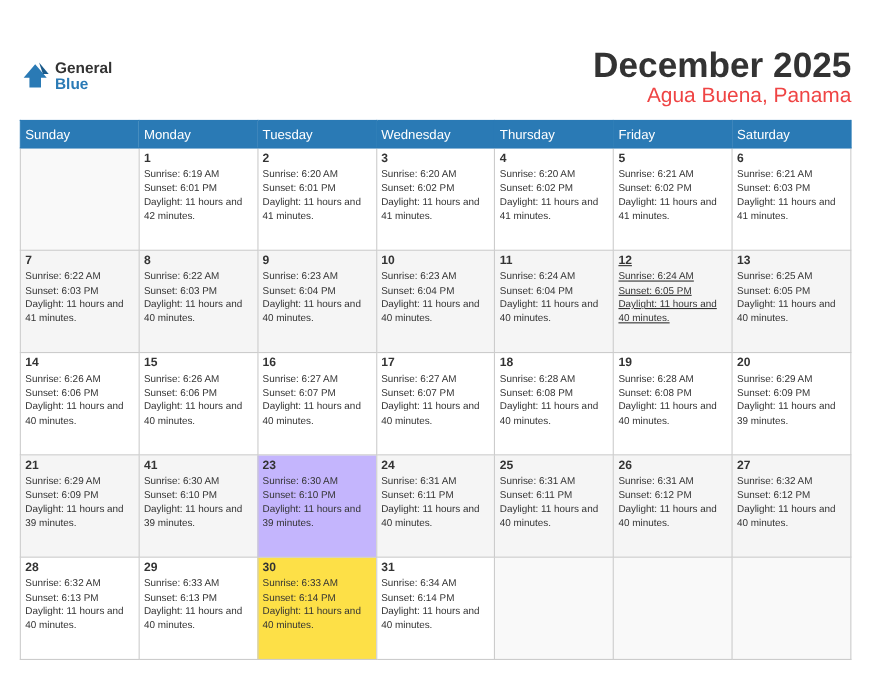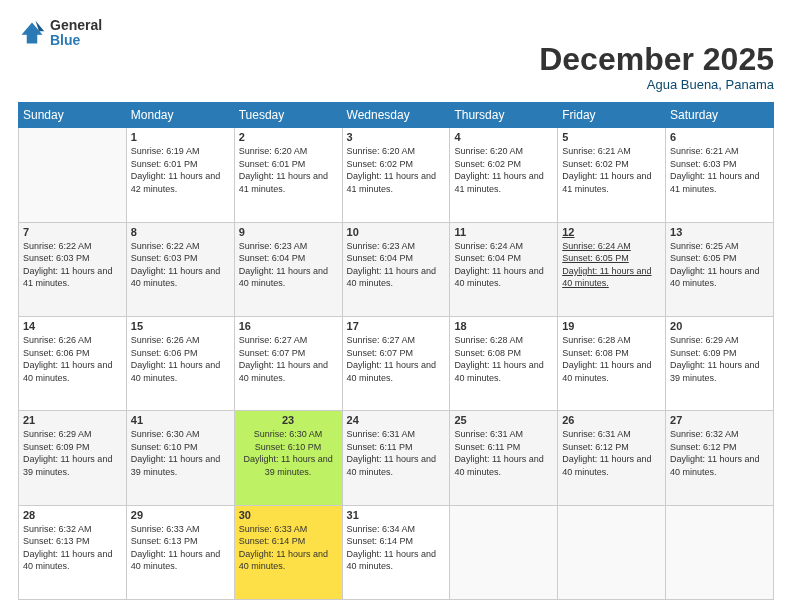--- a/index.html
+++ b/index.html
@@ -20,20 +20,21 @@
     .header {
       display: flex;
       justify-content: space-between;
       align-items: flex-start;
       margin-bottom: 10px;
     }
     .logo {
       display: flex;
       align-items: center;
       gap: 4px;
+      margin-top: 36px;
     }
     .logo-text {
       display: flex;
       flex-direction: column;
       line-height: 1.1;
     }
     .logo-general {
       font-size: 14px;
       font-weight: bold;
       color: #333;
@@ -51,22 +52,22 @@
       text-align: right;
     }
     .month-title {
       font-size: 32px;
       font-weight: bold;
       color: #333;
       line-height: 1.1;
       margin-top: 24px;
     }
     .subtitle {
-      font-size: 13px;
-      color: #0c4a6e;
+      font-size: 19px;
+      color: #ef4444;
     }
     .calendar {
       flex: 1;
       border: 1px solid #ccc;
       border-collapse: collapse;
       width: 100%;
       table-layout: fixed;
     }
     .calendar th {
       background: #2a7ab5;
@@ -224,21 +225,21 @@
         </tr>
         <tr style="background: rgb(245, 245, 245);">
           <td style="background: rgb(245, 245, 245);">
             <span class="day-num">21</span>
             <div class="day-info">Sunrise: 6:29 AM<br>Sunset: 6:09 PM<br>Daylight: 11 hours and 39 minutes.</div>
           </td>
           <td style="background: rgb(245, 245, 245);">
             <span class="day-num">41</span>
             <div class="day-info">Sunrise: 6:30 AM<br>Sunset: 6:10 PM<br>Daylight: 11 hours and 39 minutes.</div>
           </td>
-          <td style="background: #bef264; text-align: center;">
+          <td style="background: #c4b5fd;">
             <span class="day-num">23</span>
             <div class="day-info">Sunrise: 6:30 AM<br>Sunset: 6:10 PM<br>Daylight: 11 hours and 39 minutes.</div>
           </td>
           <td style="background: rgb(245, 245, 245);">
             <span class="day-num">24</span>
             <div class="day-info">Sunrise: 6:31 AM<br>Sunset: 6:11 PM<br>Daylight: 11 hours and 40 minutes.</div>
           </td>
           <td style="background: rgb(245, 245, 245);">
             <span class="day-num">25</span>
             <div class="day-info">Sunrise: 6:31 AM<br>Sunset: 6:11 PM<br>Daylight: 11 hours and 40 minutes.</div>

